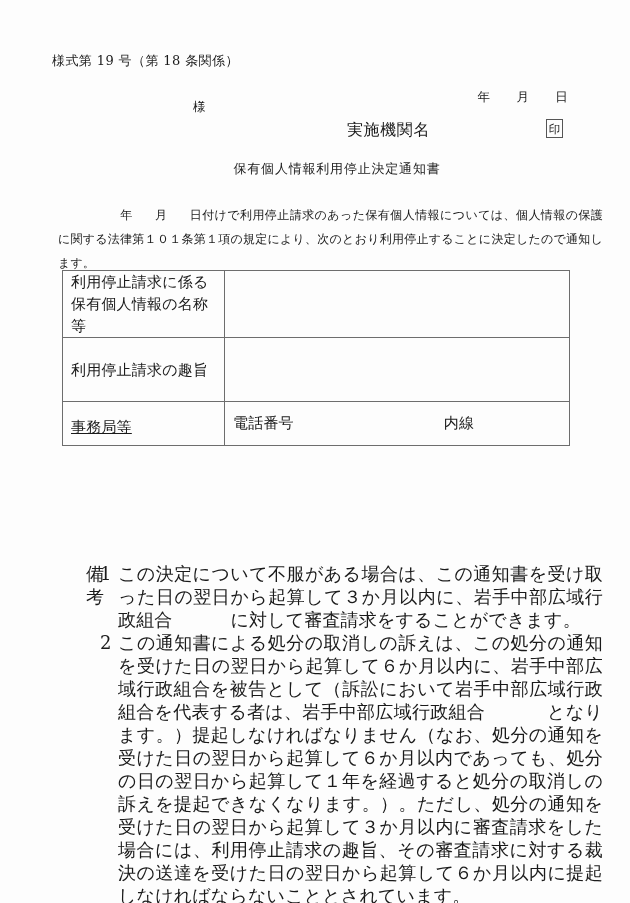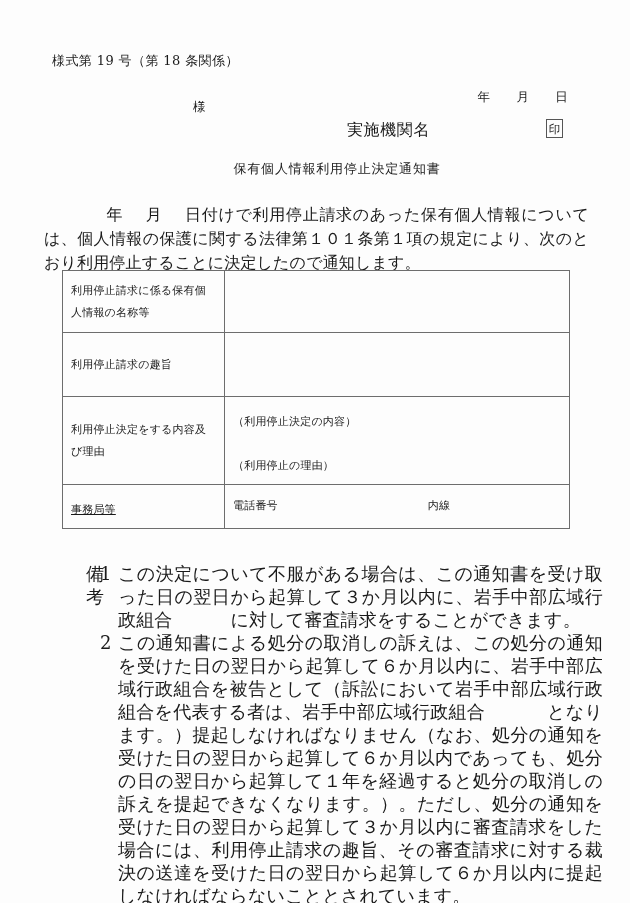--- a/index.html
+++ b/index.html
@@ -68,41 +68,41 @@
   #doc-title {
     left: 0; right: 0; top: 160px;
     text-align: center;
     font-size: 13px;
     letter-spacing: 0.8px;
     padding-left: 44px;
   }
 
   
   #intro {
-    left: 44px; top: 203px;
+    left: 58px; top: 203px;
     width: 545px;
-    font-size: 16px;
+    font-size: 12px;
     line-height: 24px;
     letter-spacing: 0.15px;
     text-align: justify;
   }
   #intro .indent { display: inline-block; width: 62px; }
   #intro .blank-s { display: inline-block; width: 22px; }
 
   
   #main-table {
     position: absolute;
     left: 62px; top: 270px;
     width: 508px;
     border-collapse: collapse;
     table-layout: fixed;
   }
   #main-table td {
     border: 1px solid #6d6d6d;
-    font-size: 11px;
+    font-size: 15px;
     letter-spacing: 0.2px;
     vertical-align: middle;
     padding: 0 8px;
     line-height: 22px;
   }
   #main-table td.label {
     width: 145px;
   }
   #main-table td.value { }
   .row-h1 { height: 62px; }
@@ -200,29 +200,20 @@
 
   <table id="main-table">
     <tbody>
       <tr class="row-h1">
         <td class="label">利用停止請求に係る保有個人情報の名称等</td>
         <td class="value"></td>
       </tr>
       <tr class="row-h2">
         <td class="label">利用停止請求の趣旨</td>
         <td class="value"></td>
-      </tr>
-      <tr class="row-h3">
-        <td class="label">利用停止決定をする内容及び理由</td>
-        <td class="value">
-          <div class="detail-inner">
-            <span class="cell-sub first">（利用停止決定の内容）</span>
-            <span class="cell-sub">（利用停止の理由）</span>
-          </div>
-        </td>
       </tr>
       <tr class="row-h4">
         <td class="label">
           <div class="office-inner">
             <span>事務局等</span>
           </div>
         </td>
         <td class="value">
           <div class="bottom-cell-inner">
             <span class="tel-label">電話番号</span>

